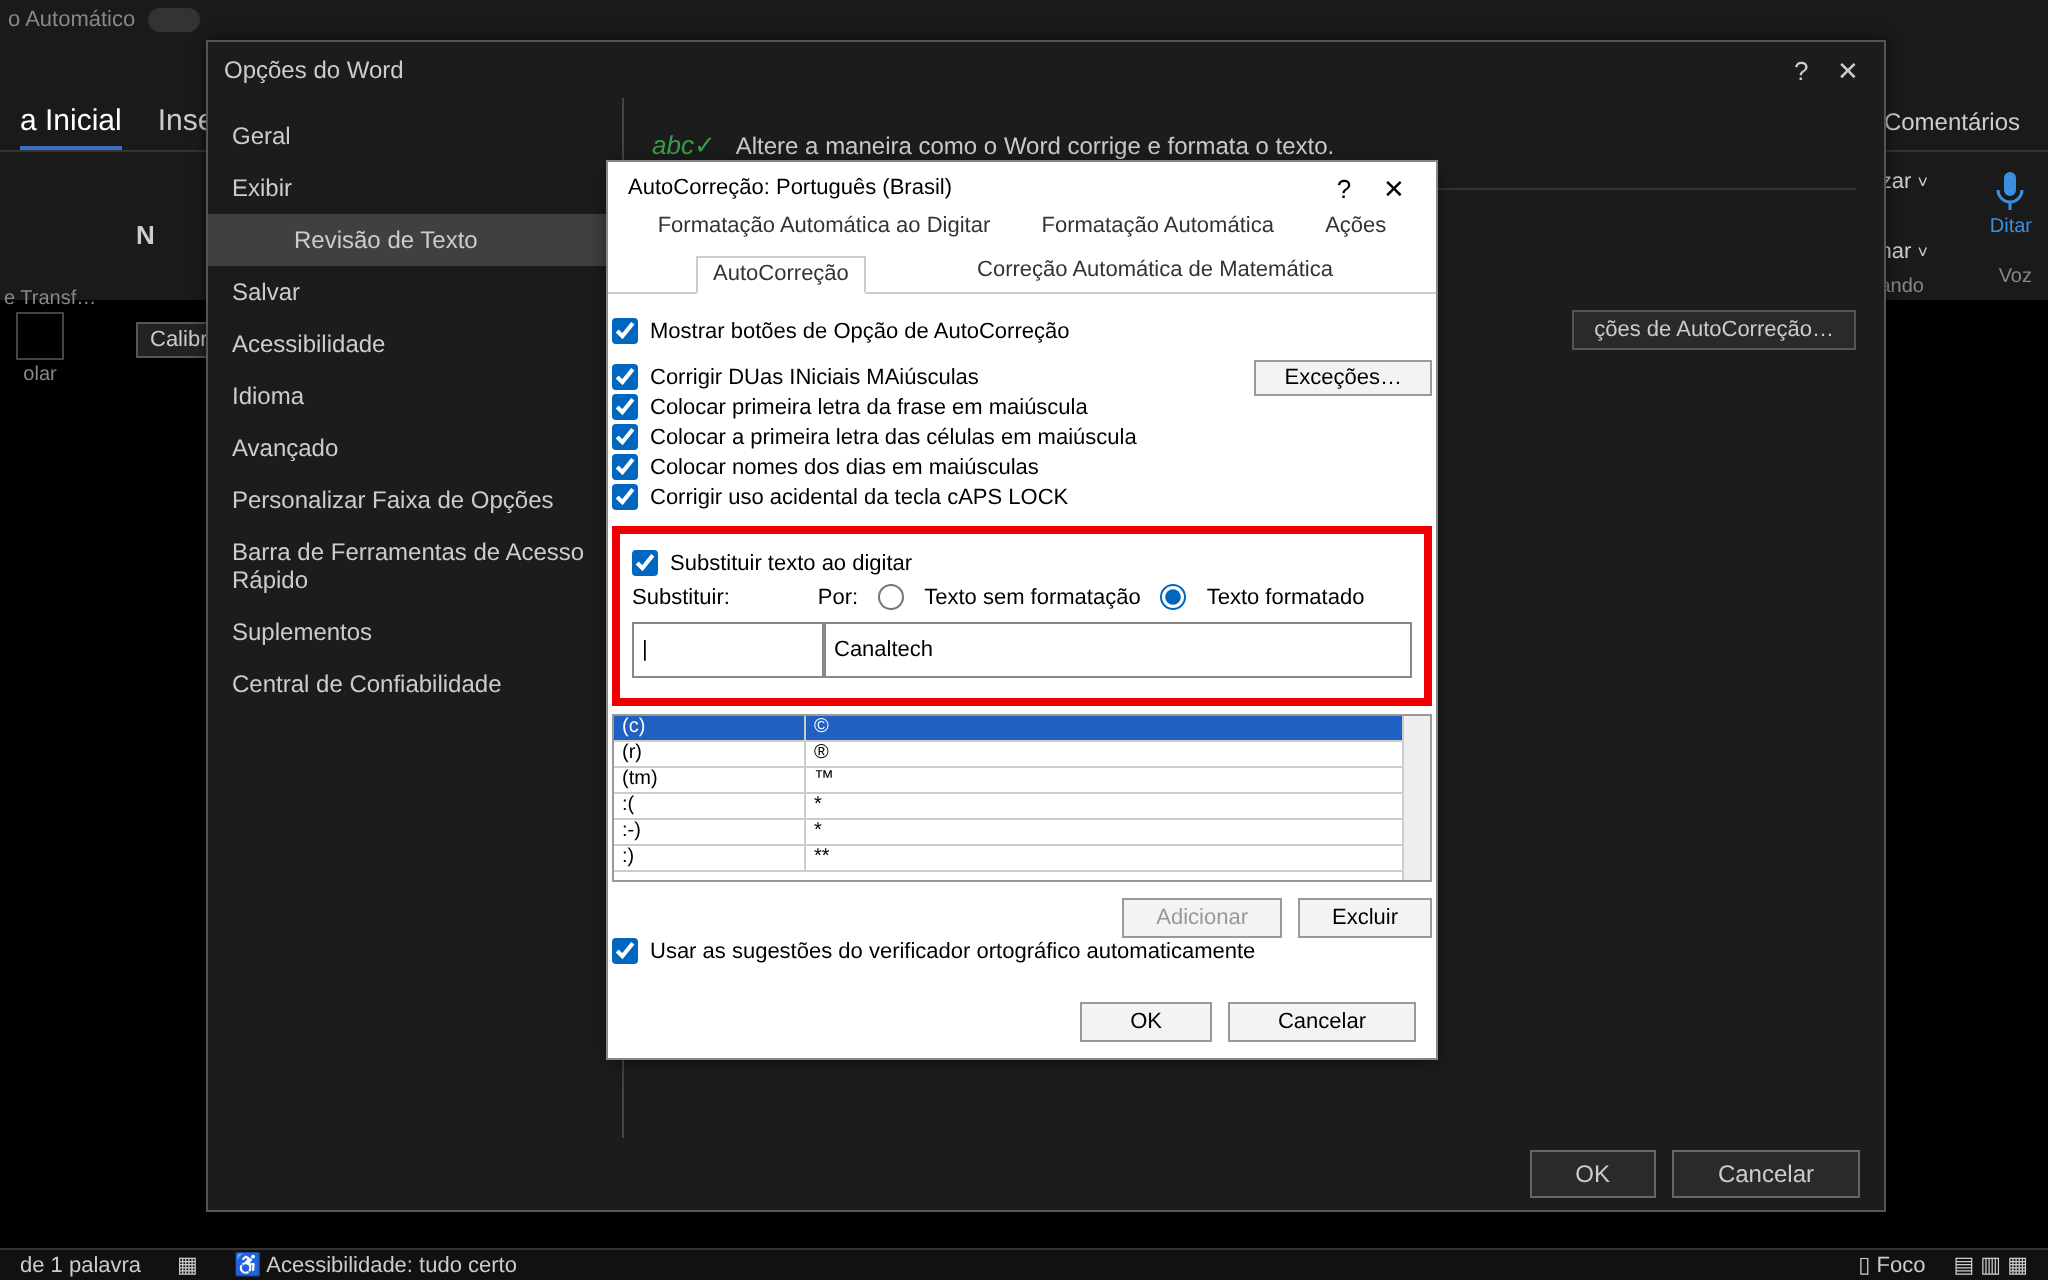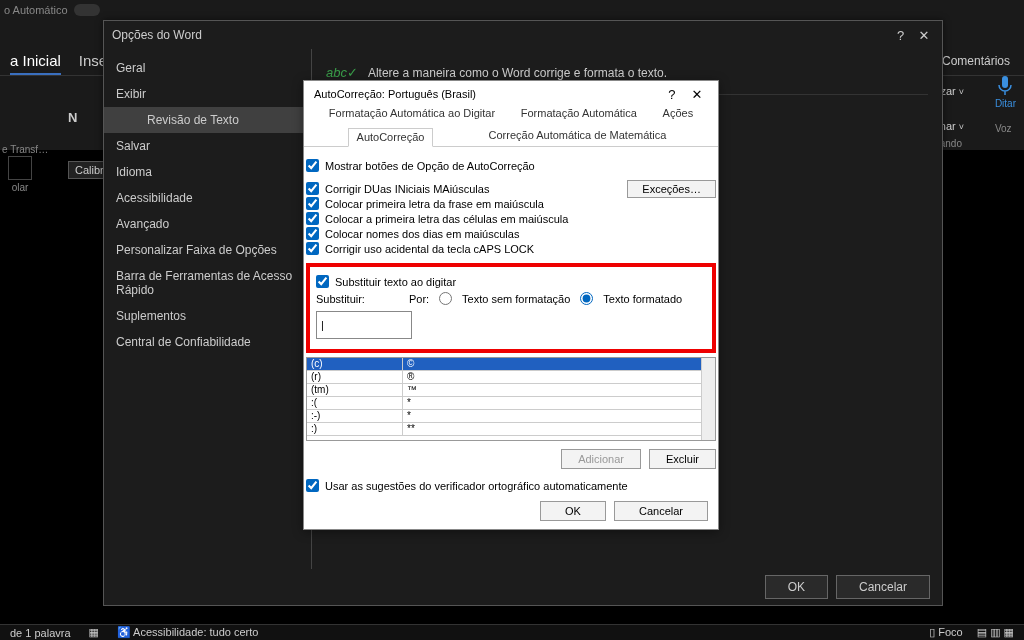--- a/index.html
+++ b/index.html
@@ -6,21 +6,21 @@
 body { width: 1024px; height: 640px; background: #000; overflow: hidden; position: relative; color: #ccc; font-size: 12px; }
 
 
 .bg-ribbon { position: absolute; top: 0; left: 0; right: 0; height: 150px; background: #1a1a1a; }
 .bg-tabs { position: absolute; top: 52px; left: 0; display: flex; gap: 18px; padding-left: 10px; font-size: 15px; }
 .bg-tabs span { color: #ccc; cursor: pointer; }
 .bg-tabs .active { color: #fff; border-bottom: 2px solid #3a6fbf; padding-bottom: 4px; }
 .bg-toolbar { position: absolute; top: 75px; left: 0; right: 0; height: 70px; background: #1a1a1a; border-top: 1px solid #333; }
 .bg-right-toolbar { position: absolute; top: 52px; right: 8px; display: flex; gap: 10px; font-size: 12px; }
 .bg-right-toolbar .btn { color: #ccc; padding: 2px 6px; }
-.bg-mic { position: absolute; top: 74px; right: 8px; text-align: left; color: #3a8fdf; font-size: 10px; }
+.bg-mic { position: absolute; top: 84px; right: 8px; text-align: right; color: #3a8fdf; font-size: 10px; }
 .bg-mic svg { display: block; margin: 0 auto 2px; }
 .bg-cats { position: absolute; top: 78px; left: 2px; }
 .bg-cat { display: inline-block; text-align: center; font-size: 10px; color: #888; padding: 2px 6px; vertical-align: top; }
 .bg-cat .iconbox { width: 24px; height: 24px; border: 1px solid #444; margin: 0 auto 2px; }
 .bg-fontcombo { position: absolute; top: 85px; left: 68px; border: 1px solid #555; padding: 2px 6px; font-size: 11px; color: #ccc; background: #222; }
 
 .bg-status { position: absolute; bottom: 0; left: 0; right: 0; height: 16px; background: #111; border-top: 1px solid #333; display: flex; align-items: center; padding: 0 10px; font-size: 11px; color: #ccc; gap: 18px; }
 .bg-status .right { margin-left: auto; display: flex; gap: 14px; }
 
 
@@ -67,21 +67,21 @@
 .ac-table .tr { display: flex; font-size: 10px; border-bottom: 1px solid #ccc; height: 13px; }
 .ac-table .tr.sel { background: #2060c0; color: #fff; }
 .ac-table .c1 { width: 96px; padding: 0 4px; border-right: 1px solid #ccc; }
 .ac-table .c2 { flex: 1; padding: 0 4px; }
 .ac-table .scroll { width: 14px; background: #eee; border-left: 1px solid #ccc; }
 .ac-btns { display: flex; justify-content: flex-end; gap: 8px; margin-top: 8px; }
 .ac-btns button { border: 1px solid #999; background: #f3f3f3; padding: 3px 16px; font-size: 11px; cursor: pointer; }
 .ac-btns button:disabled { color: #999; }
 .ac-footer { position: absolute; bottom: 8px; right: 10px; display: flex; gap: 8px; }
 .ac-footer button { border: 1px solid #999; background: #f3f3f3; padding: 3px 24px; font-size: 11px; cursor: pointer; }
-.ac-sugg { display: flex; align-items: center; gap: 6px; margin-top: 10px; }
+.ac-sugg { display: flex; align-items: center; gap: 6px; }
 .ac-sugg input { accent-color: #0067c0; width: 13px; height: 13px; }
 </style>
 </head>
 <body>
 
 <div class="bg-ribbon"></div>
 <div style="position:absolute;top:4px;left:0;color:#888;font-size:11px;padding-left:4px">o Automático</div>
 <div style="position:absolute;top:4px;left:74px;width:26px;height:12px;border-radius:6px;background:#333"></div>
 <div class="bg-tabs">
   <span class="active">a Inicial</span>
@@ -130,42 +130,43 @@
       <span>?</span>
       <span>✕</span>
     </span>
   </div>
   <div class="opt-body">
     <div class="opt-side">
       <div class="item">Geral</div>
       <div class="item">Exibir</div>
       <div class="item active">Revisão de Texto</div>
       <div class="item">Salvar</div>
+      <div class="item">Acessibilidade</div>
       <div class="item">Idioma</div>
-      <div class="item">Acessibilidade</div>
       <div class="item">Avançado</div>
       <div class="item">Personalizar Faixa de Opções</div>
       <div class="item">Barra de Ferramentas de Acesso Rápido</div>
       <div class="item">Suplementos</div>
       <div class="item">Central de Confiabilidade</div>
     </div>
     <div class="opt-main">
       <div class="head-row">
         <span class="abc"><span style="font-style:italic">abc</span>✓</span>
         <span class="txt">Altere a maneira como o Word corrige e formata o texto.</span>
       </div>
       <div style="position:absolute;bottom:70px;left:58px">
         <div class="verify-btn">Verificar Documento Novamente</div>
         <div class="excecoes">
           <span>Exceções para:</span>
           <select><option>Documento1</option></select>
         </div>
       </div>
     </div>
   </div>
+  <div class="opcoes-ac-btn">ções de AutoCorreção…</div>
   <div class="opt-footer">
     <button>OK</button>
     <button>Cancelar</button>
   </div>
 </div>
 
 <div class="ac-dialog">
   <div class="ac-title">
     <span>AutoCorreção: Português (Brasil)</span>
     <span class="ctrls">
@@ -218,20 +219,21 @@
       <div class="row">
         <label>Substituir:</label>
         <label style="margin-left:34px">Por:</label>
         <input type="radio" name="fmt" style="">
           <label>Texto sem formatação</label>
         <input type="radio" name="fmt" checked="" style="">
           <label>Texto formatado</label>
       </div>
       <div class="fields">
         <input class="subst" value="|" style="">
+        <input class="por" value="Canaltech" style="">
       </div>
     </div>
 
     <div class="ac-table">
       <div style="display:flex;height:100%">
         <div style="flex:1">
           <div class="tr sel">
               <div class="c1">(c)</div>
               <div class="c2">©</div>
             </div>

